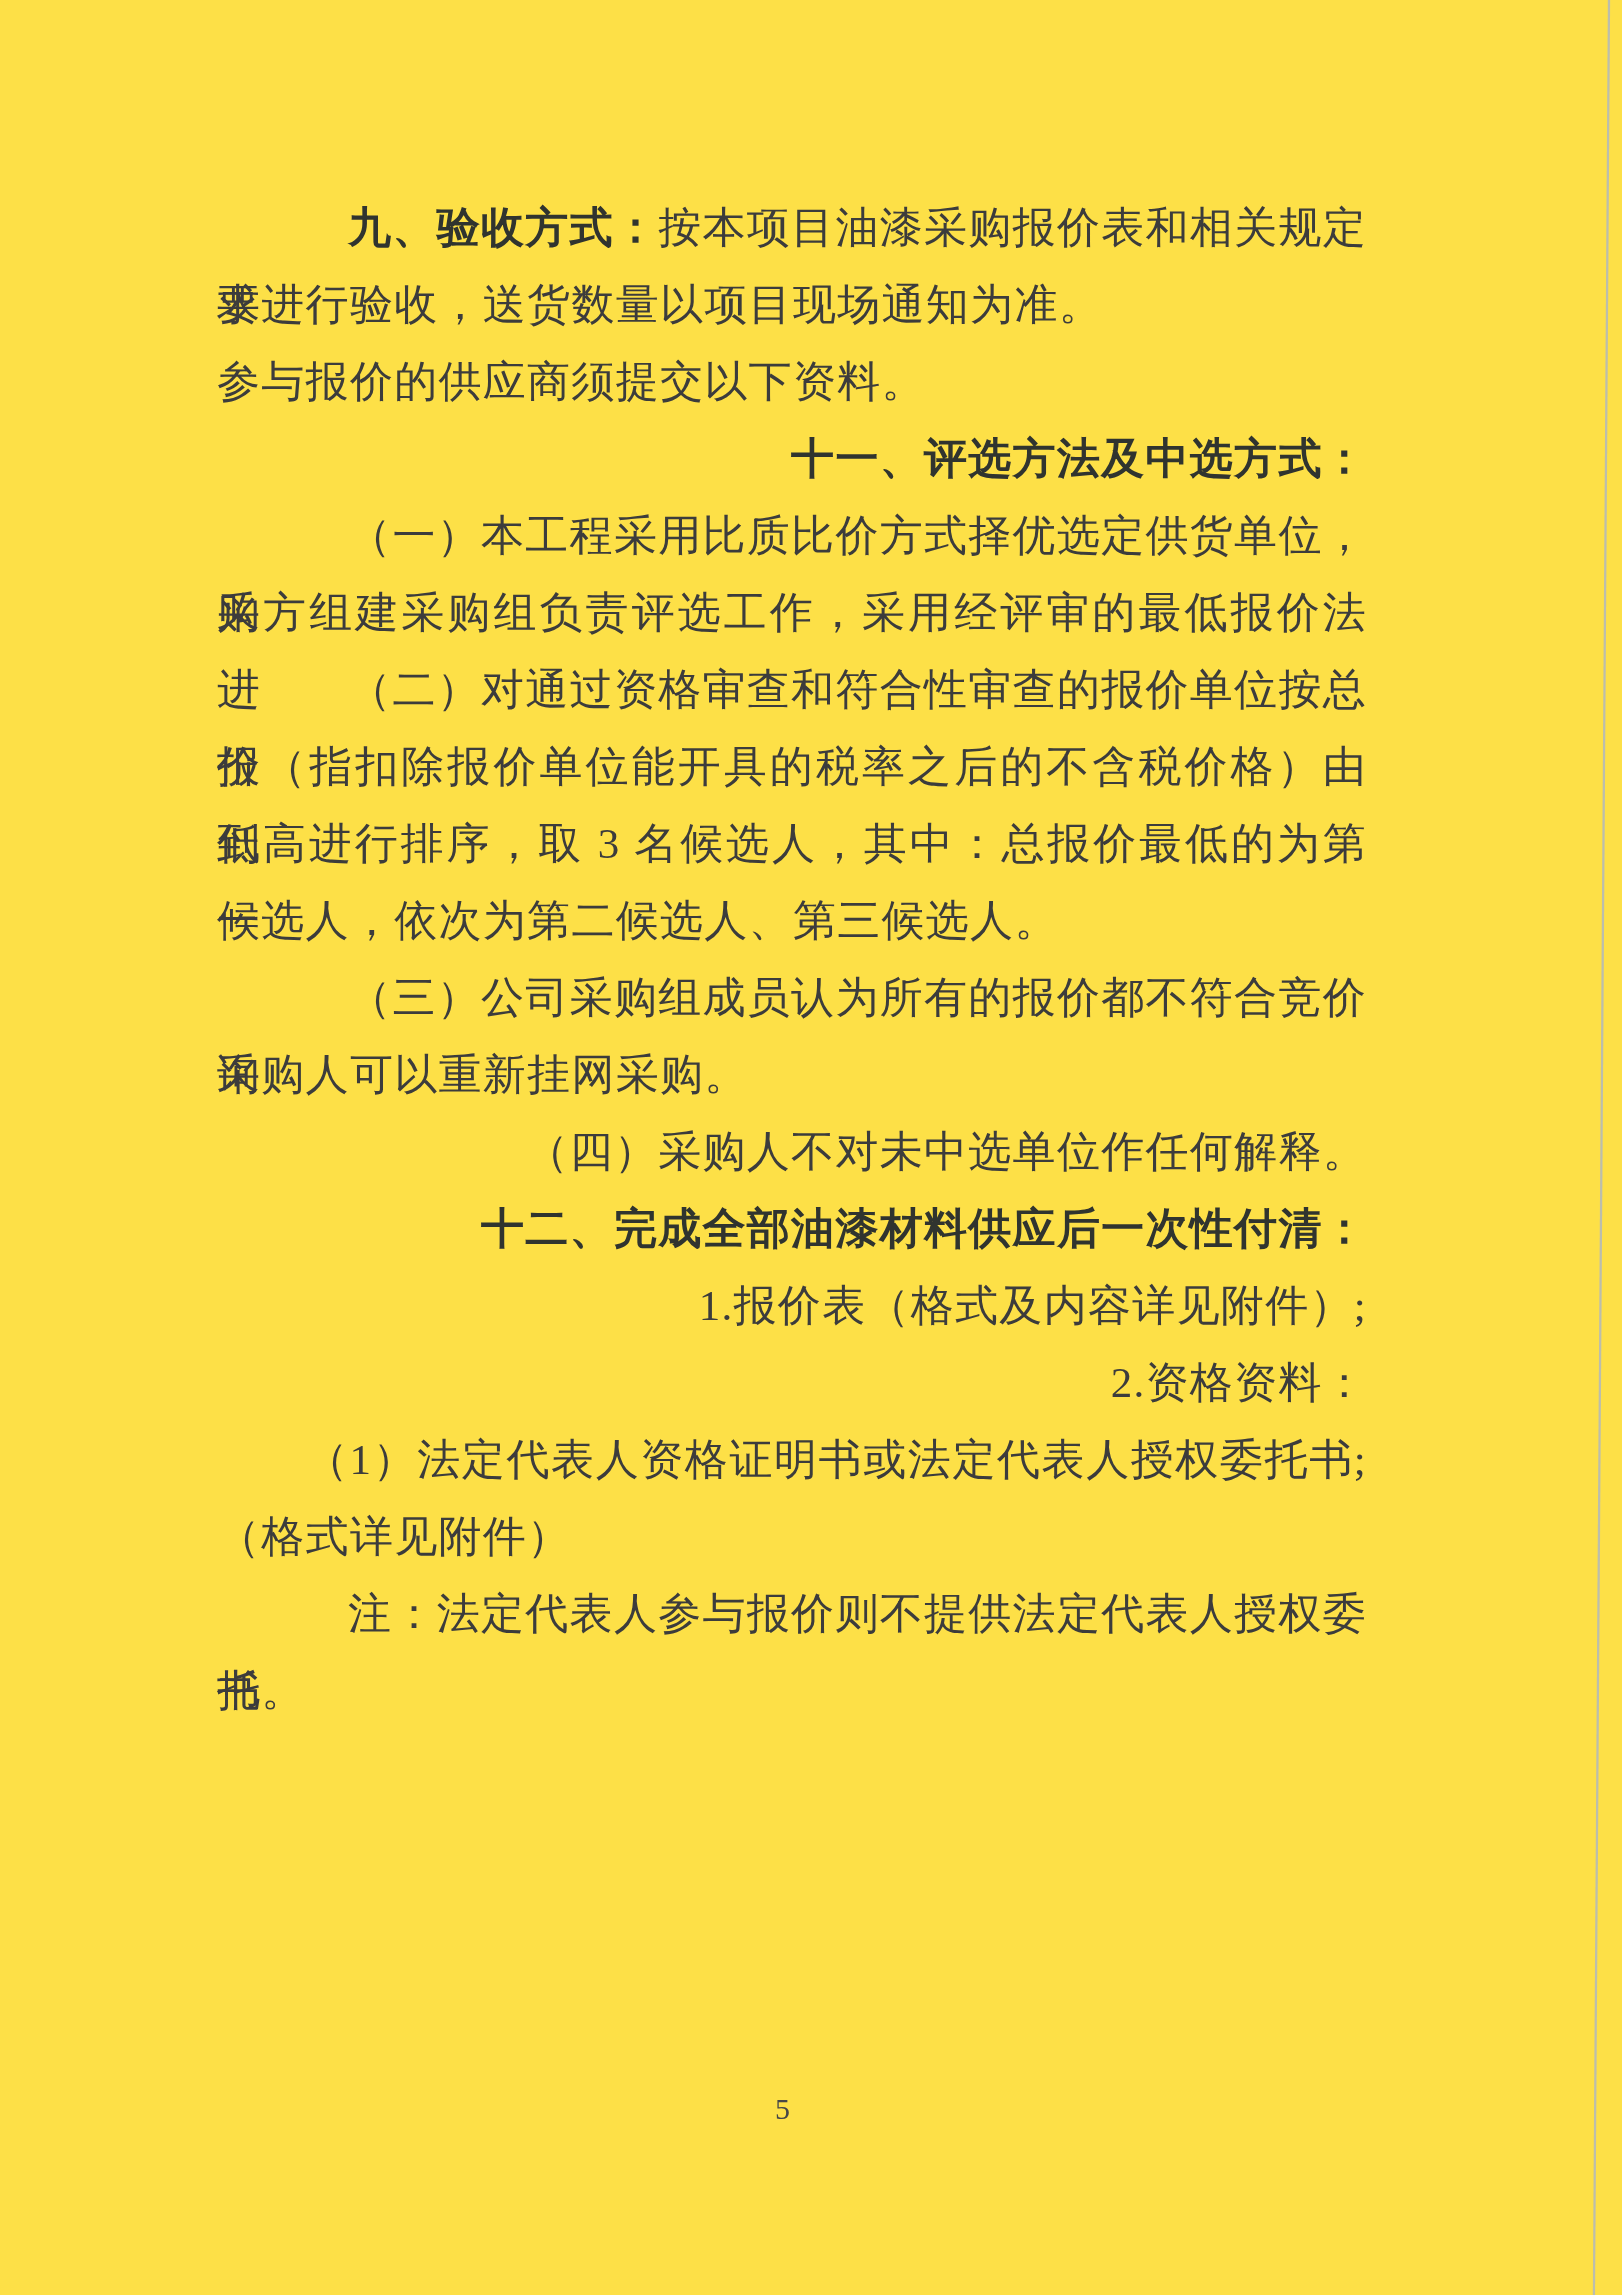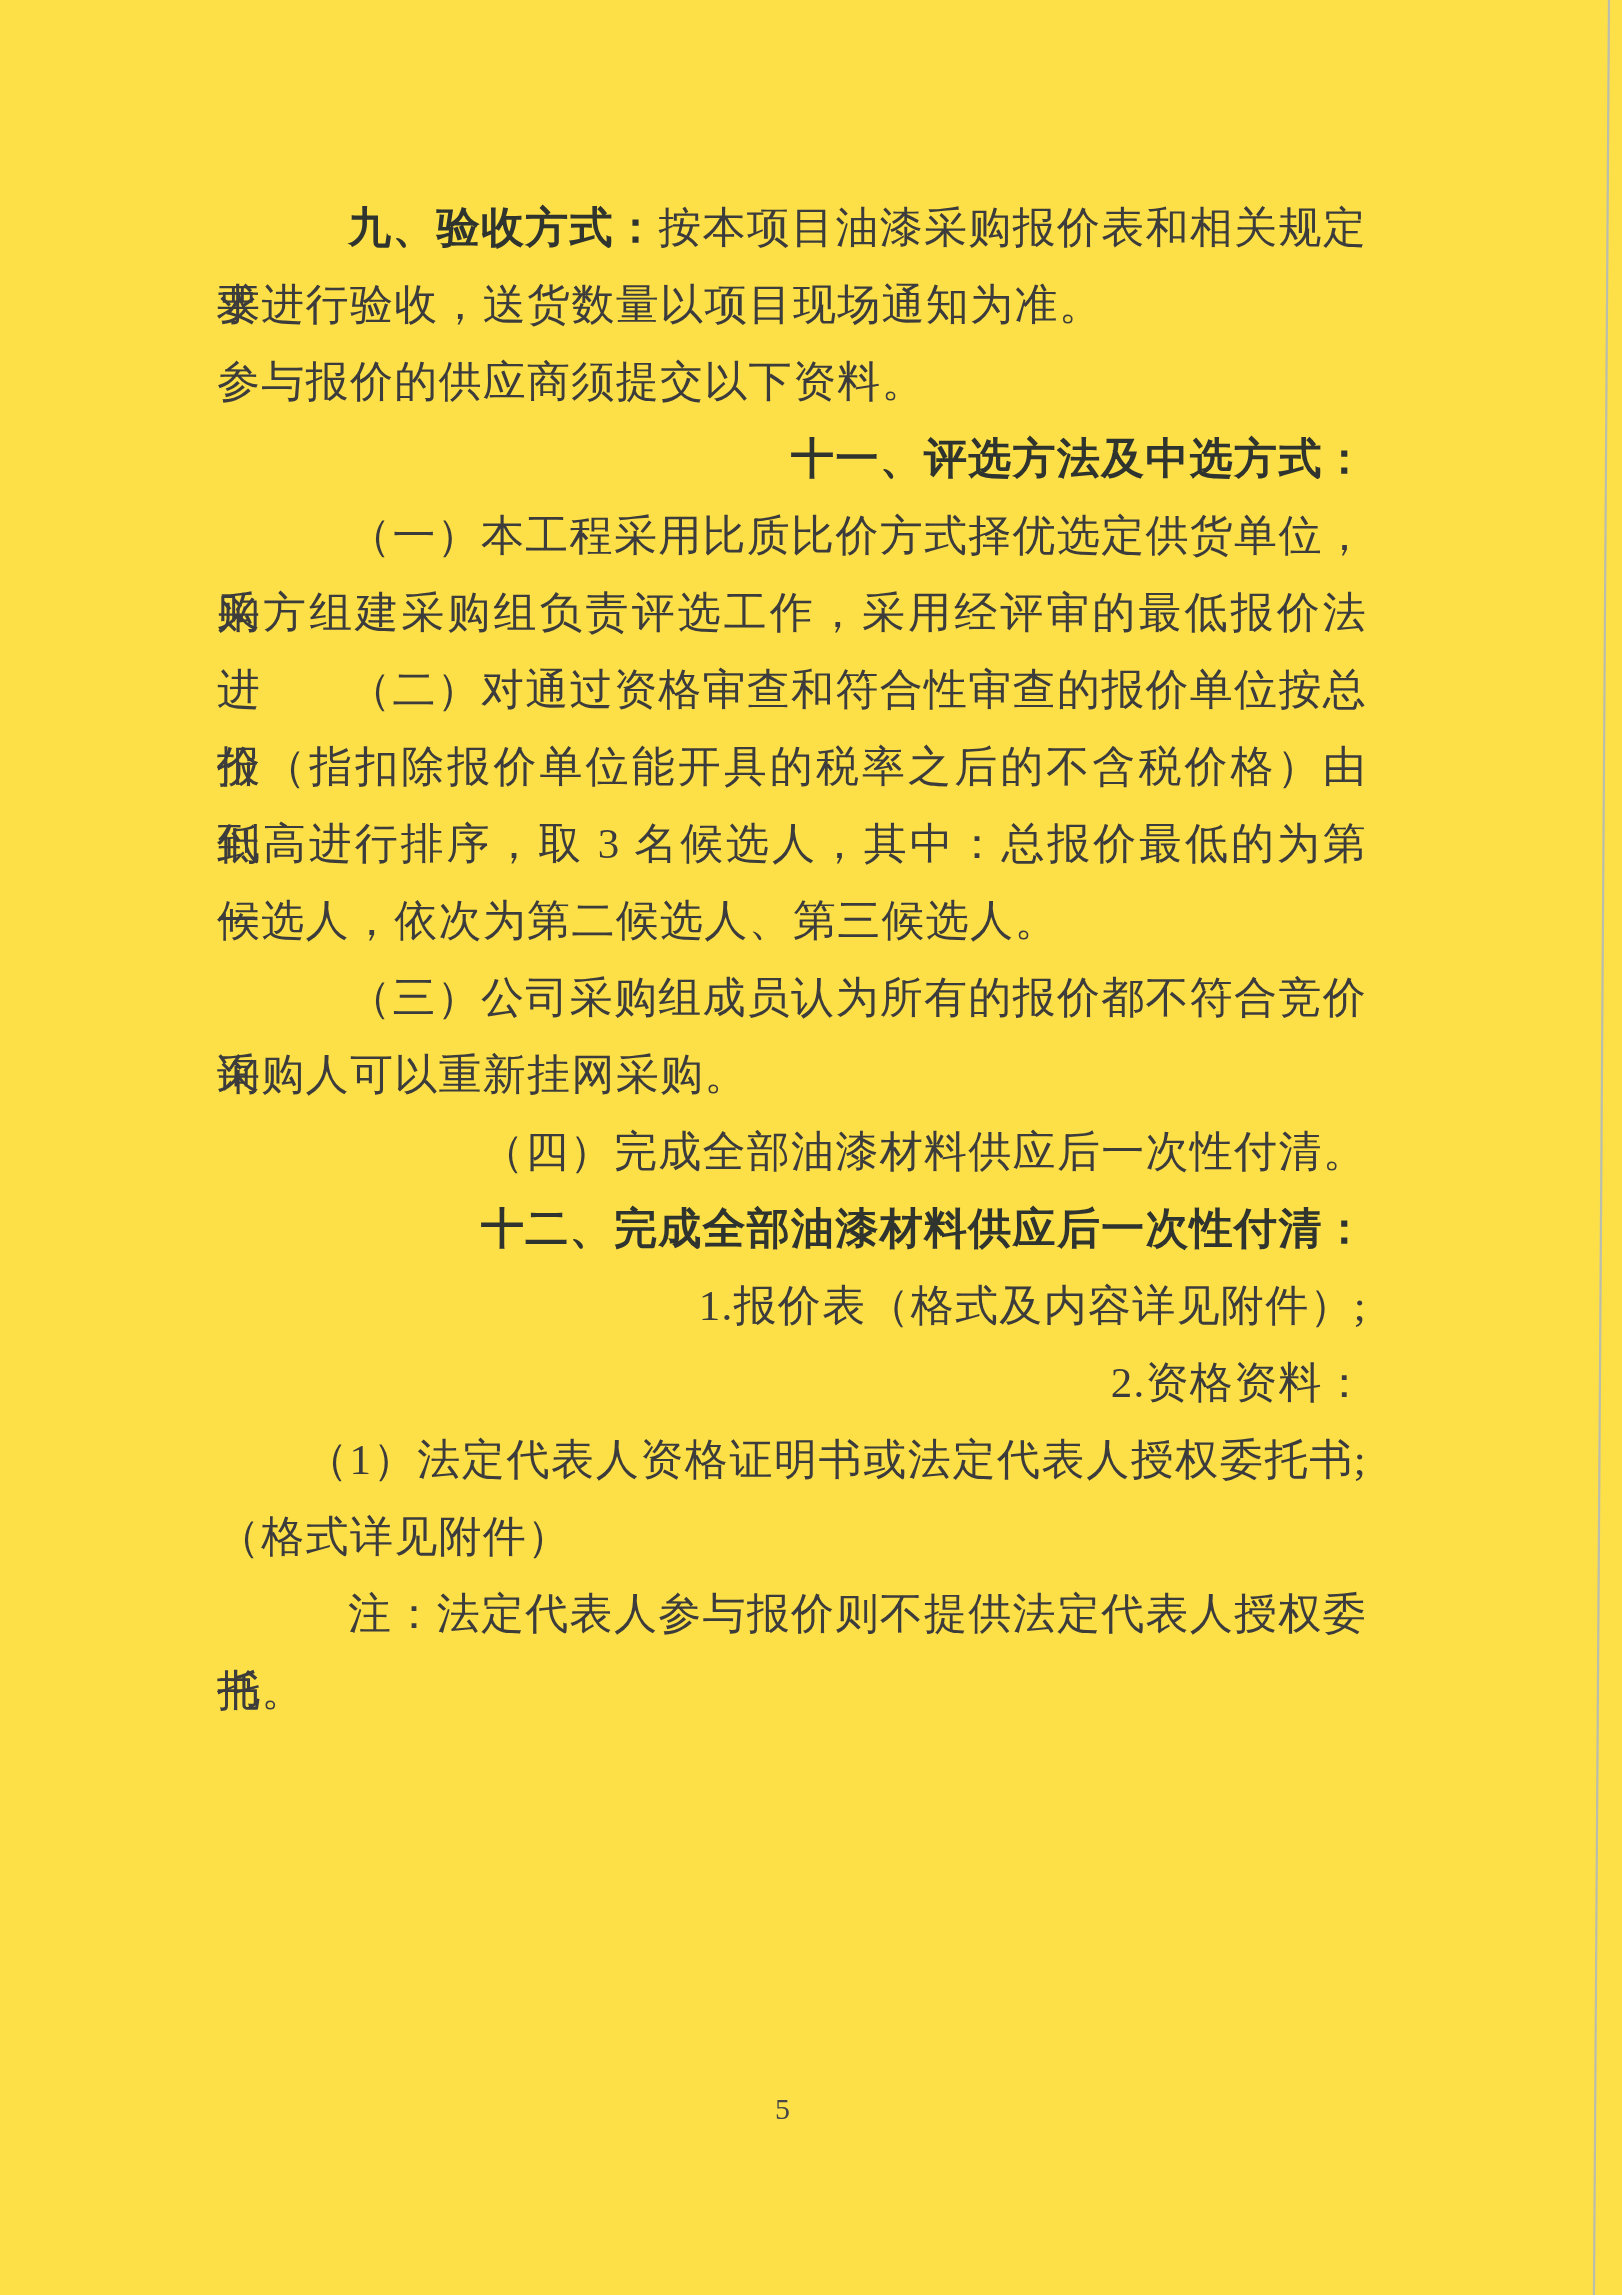--- a/index.html
+++ b/index.html
@@ -78,21 +78,21 @@
       <div class="line"><span class="seg-normal">参与报价的供应商须提交以下资料。</span></div>
       <div class="line indent"><span class="seg-bold">十一、评选方法及中选方式：</span></div>
       <div class="line indent justify"><span class="seg-normal">（一）本工程采用比质比价方式择优选定供货单位，采</span></div>
       <div class="line justify"><span class="seg-normal">购方组建采购组负责评选工作，采用经评审的最低报价法进</span></div>
       <div class="line indent justify"><span class="seg-normal">（二）对通过资格审查和符合性审查的报价单位按总报</span></div>
       <div class="line justify"><span class="seg-normal">价（指扣除报价单位能开具的税率之后的不含税价格）由低</span></div>
       <div class="line justify"><span class="seg-normal">到高进行排序，取 3 名候选人，其中：总报价最低的为第一</span></div>
       <div class="line"><span class="seg-normal">候选人，依次为第二候选人、第三候选人。</span></div>
       <div class="line indent justify"><span class="seg-normal">（三）公司采购组成员认为所有的报价都不符合竞价询</span></div>
       <div class="line"><span class="seg-normal">采购人可以重新挂网采购。</span></div>
-      <div class="line indent"><span class="seg-normal">（四）完成全部油漆材料供应后一次性付清。</span></div>
+      <div class="line indent"><span class="seg-normal">（四）采购人不对未中选单位作任何解释。</span></div>
       <div class="line indent"><span class="seg-bold">十二、完成全部油漆材料供应后一次性付清：</span></div>
       <div class="line indent"><span class="seg-normal">1.报价表（格式及内容详见附件）;</span></div>
       <div class="line indent"><span class="seg-normal">2.资格资料：</span></div>
       <div class="line indent justify"><span class="seg-normal">（1）法定代表人资格证明书或法定代表人授权委托书;</span></div>
       <div class="line"><span class="seg-normal">（格式详见附件）</span></div>
       <div class="line indent justify"><span class="seg-normal">注：法定代表人参与报价则不提供法定代表人授权委托</span></div>
       <div class="line"><span class="seg-normal">书。</span></div>
     </div>
 
   <div class="page-number">5</div>

